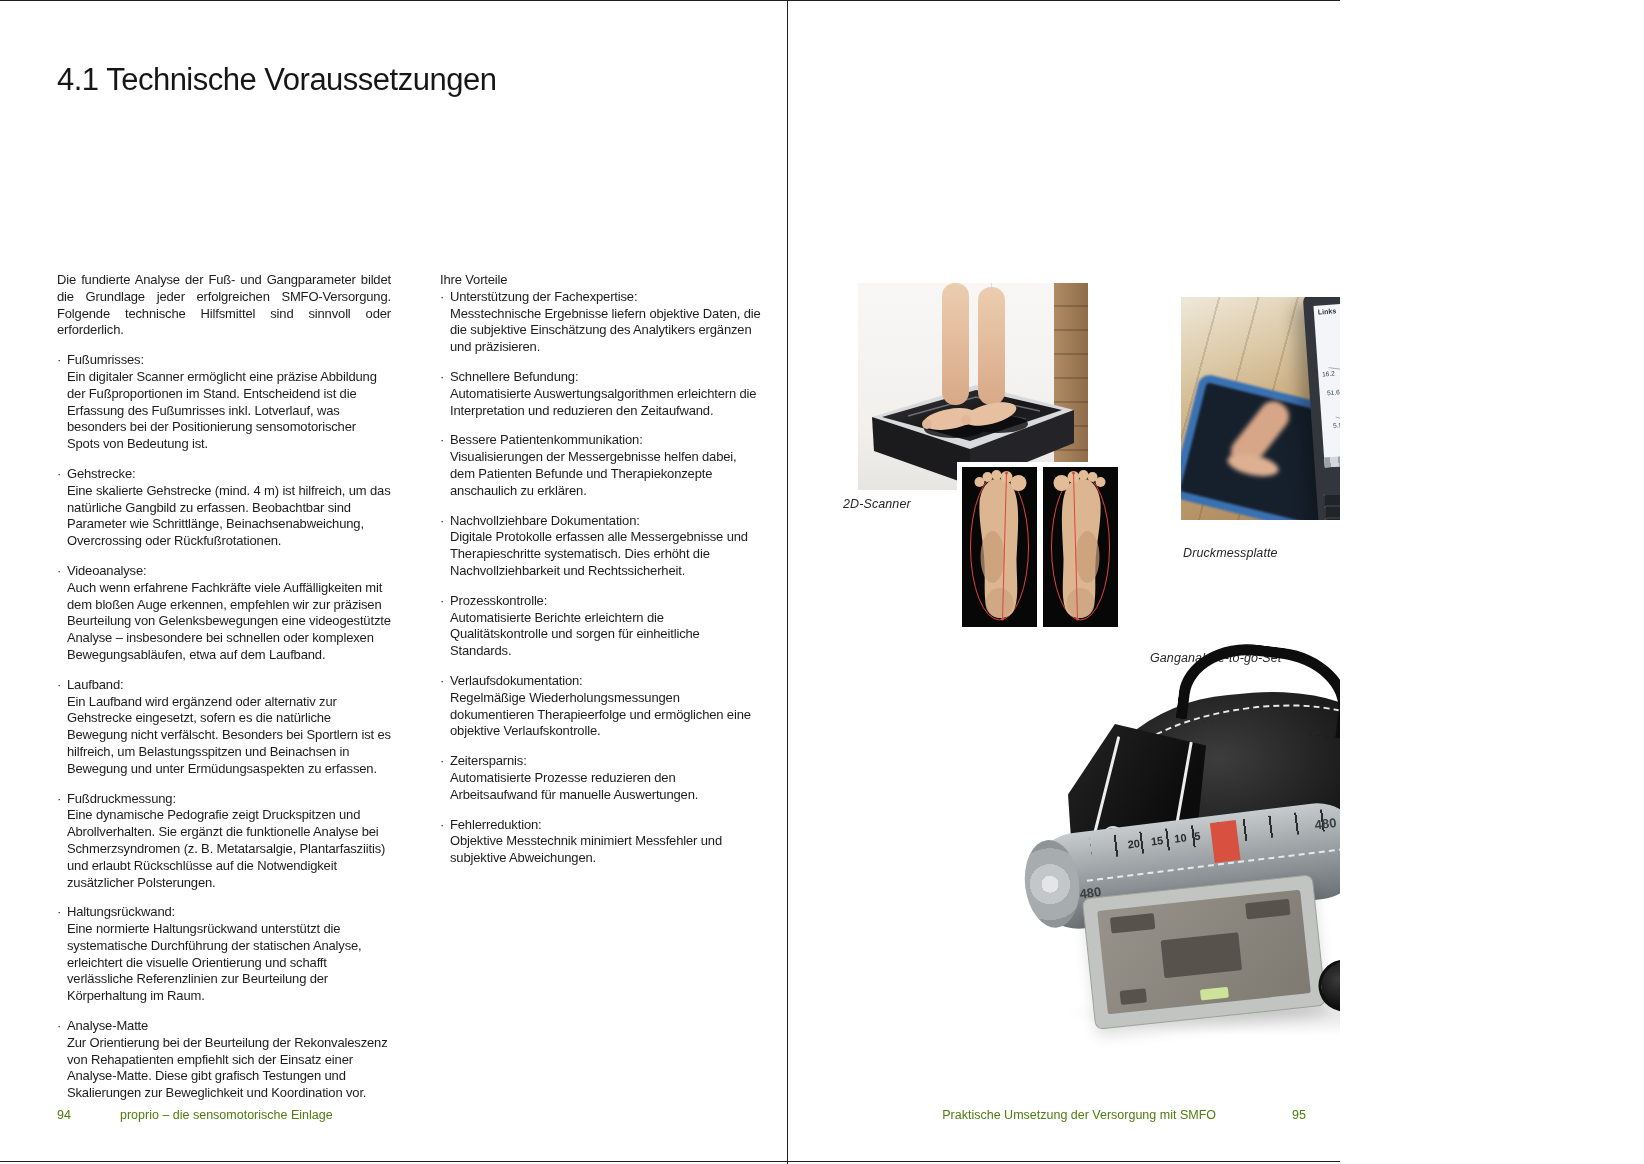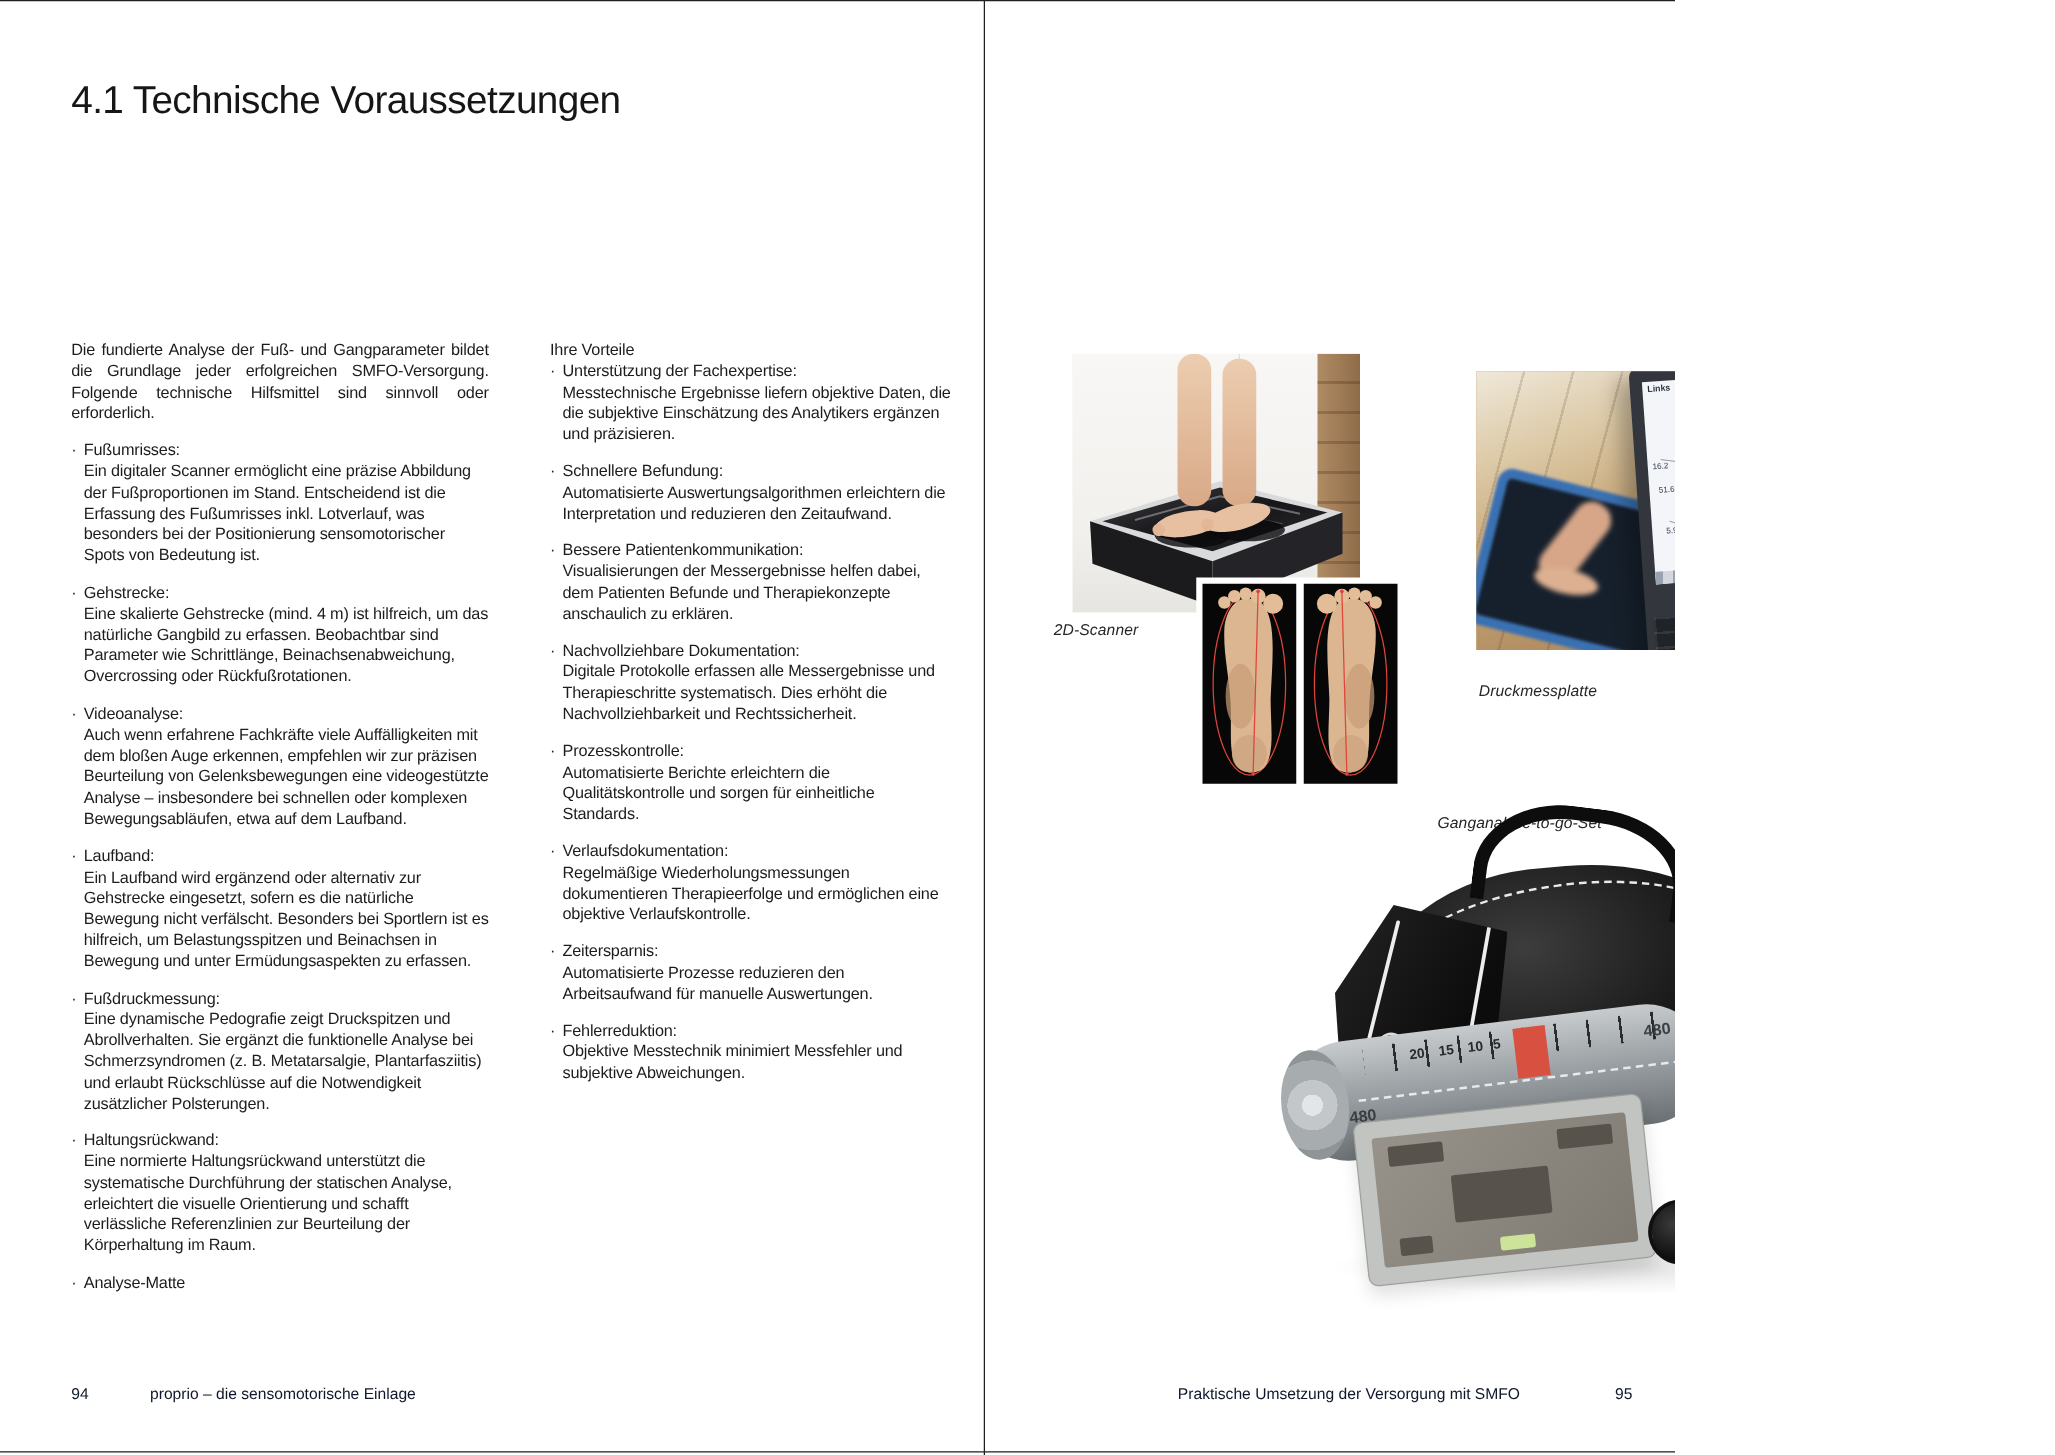--- a/index.html
+++ b/index.html
@@ -16,21 +16,21 @@
   .col{position:absolute;top:272px;font-size:13px;line-height:16.8px;letter-spacing:-0.15px;}
   .col1{left:57px;width:334px;}
   .col2{left:408px;width:322px;margin-left:32px;}
   .intro{margin:0;text-align:justify;}
   .col2-head{margin:0;}
   .item{position:relative;padding-left:10px;margin-top:13px;}
   .item.first-tight{margin-top:0;}
   .item::before{content:"·";position:absolute;left:0;top:0;}
   .term,.desc{margin:0;}
 
-  .footer{position:absolute;top:1108px;font-size:12.5px;color:#0f172a;}
+  .footer{position:absolute;top:1108px;font-size:12.5px;color:#4d7c0f;}
   .footer-num-left{left:57px;}
   .footer-text-left{left:120px;}
   .footer-text-right{right:124px;text-align:left;}
   .footer-num-right{right:34px;}
 
   
   .caption{position:absolute;font-style:italic;font-size:12.5px;color:#262626;letter-spacing:0.1px;}
   .cap-scanner{left:843px;top:497px;}
   .cap-plate{left:1183px;top:546px;}
   .cap-set{left:1150px;top:651px;text-align:right;}
@@ -178,20 +178,21 @@
     <div class="item">
       <div class="term">Fußdruckmessung:</div>
       <div class="desc">Eine dynamische Pedografie zeigt Druckspitzen und Abrollverhalten. Sie ergänzt die funktionelle Analyse bei Schmerzsyndromen (z. B. Metatarsalgie, Plantarfasziitis) und erlaubt Rückschlüsse auf die Notwendigkeit zusätzlicher Polsterungen.</div>
     </div>
     <div class="item">
       <div class="term">Haltungsrückwand:</div>
       <div class="desc">Eine normierte Haltungsrückwand unterstützt die systematische Durchführung der statischen Analyse, erleichtert die visuelle Orientierung und schafft verlässliche Referenzlinien zur Beurteilung der Körperhaltung im Raum.</div>
     </div>
     <div class="item">
       <div class="term">Analyse-Matte</div>
+      <div class="desc">Zur Orientierung bei der Beurteilung der Rekonvaleszenz von Rehapatienten empfiehlt sich der Einsatz einer Analyse-Matte. Diese gibt grafisch Testungen und Skalierungen zur Beweglichkeit und Koordination vor.</div>
     </div>
   </div>
 
   <div class="col col2">
     <p class="col2-head">Ihre Vorteile</p>
 
     <div class="item first-tight">
       <div class="term">Unterstützung der Fachexpertise:</div>
       <div class="desc">Messtechnische Ergebnisse liefern objektive Daten, die die subjektive Einschätzung des Analytikers ergänzen und präzisieren.</div>
     </div>

